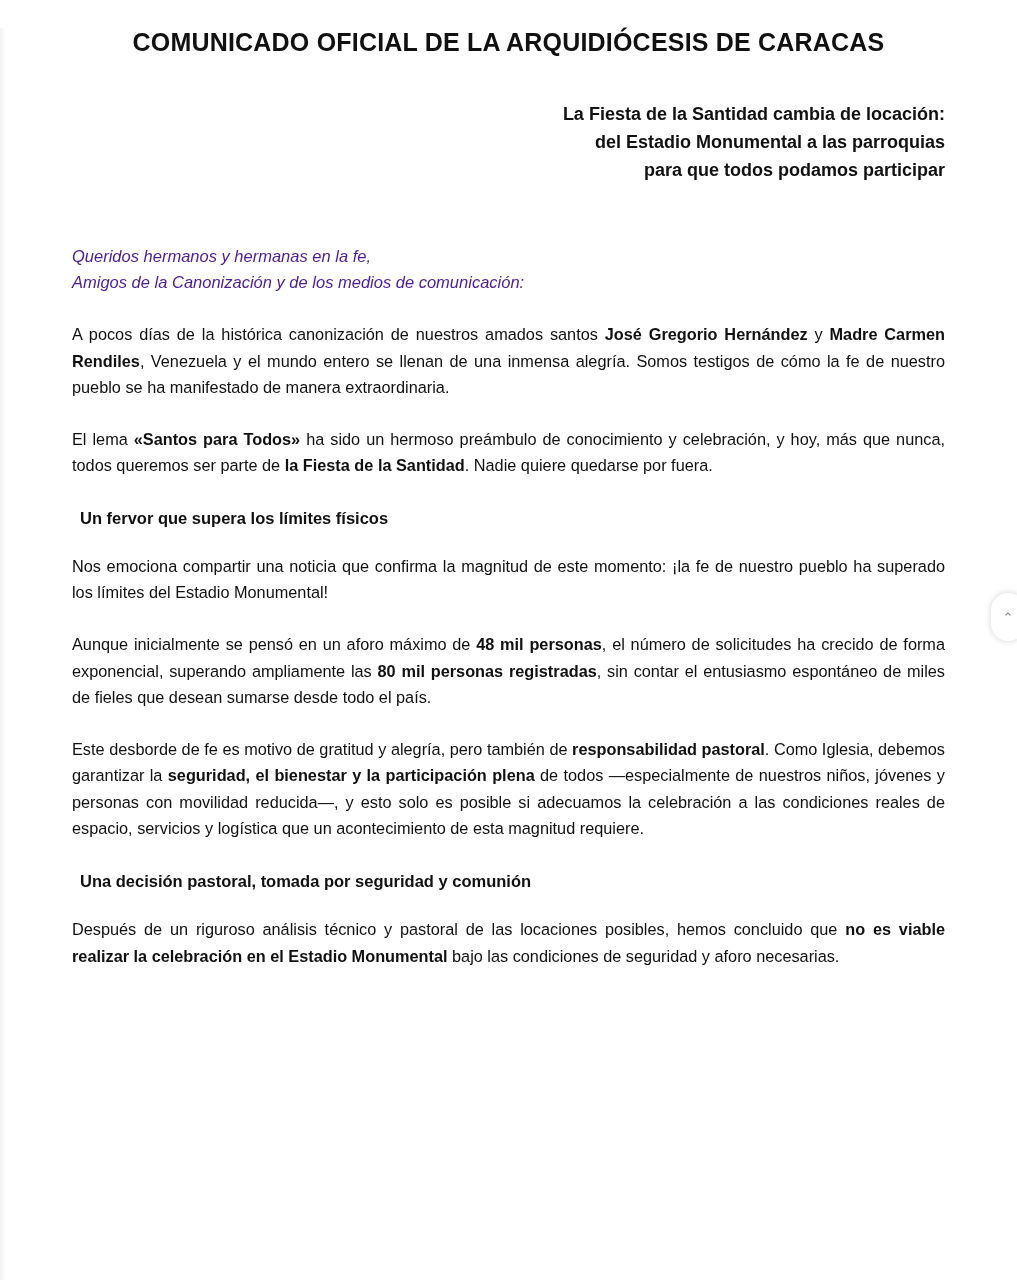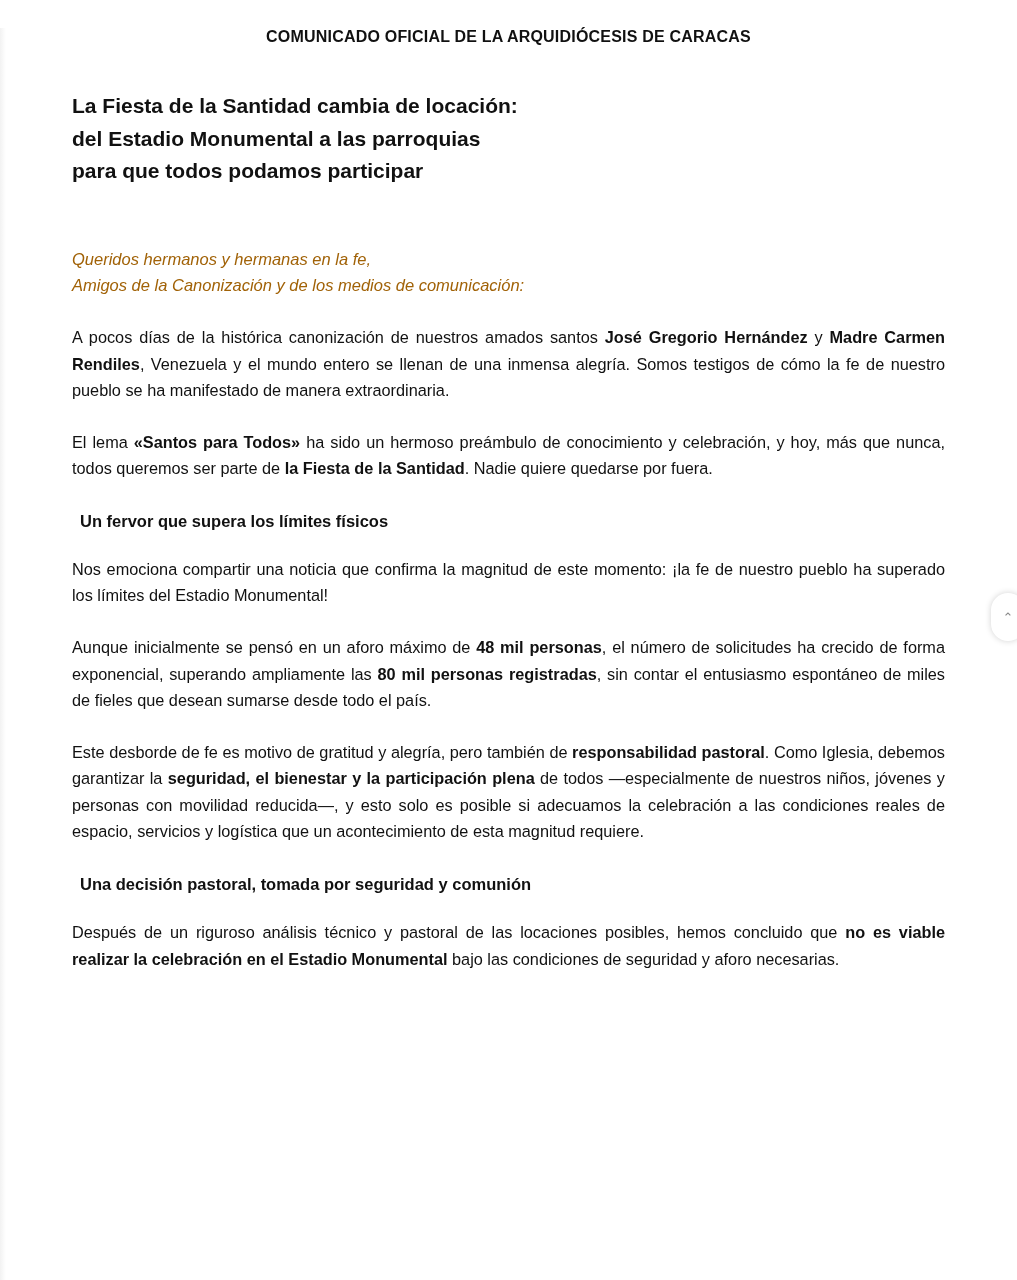--- a/index.html
+++ b/index.html
@@ -18,51 +18,51 @@
   .page {
     position: relative;
     width: 1017px;
     height: 1280px;
     box-sizing: border-box;
     padding: 0 72px 0 72px;
   }
   .doc-title {
     text-align: center;
     font-weight: bold;
-    font-size: 16px;
+    font-size: 25px;
     letter-spacing: 0.2px;
     margin-top: 28px;
     margin-bottom: 0;
     color: #111;
   }
   .subtitle-block {
-    text-align: left;
+    text-align: right;
     font-weight: bold;
-    font-size: 21px;
+    font-size: 18px;
     line-height: 1.55;
     margin-top: 44px;
     color: #111;
   }
   .subtitle-line {
     display: block;
   }
   .dateline {
     text-align: right;
     font-weight: bold;
     font-size: 16.5px;
     margin-top: 56px;
     padding-right: 10px;
     color: #111;
   }
   .salutation {
     font-style: italic;
     font-size: 16.5px;
     line-height: 1.62;
     margin-top: 58px;
-    color: #a16207;
+    color: #4c1d95;
   }
   .salutation span {
     display: block;
   }
   p.body-par {
     font-size: 16.3px;
     line-height: 1.63;
     text-align: justify;
     margin: 25px 0 0 0;
     color: #111;

